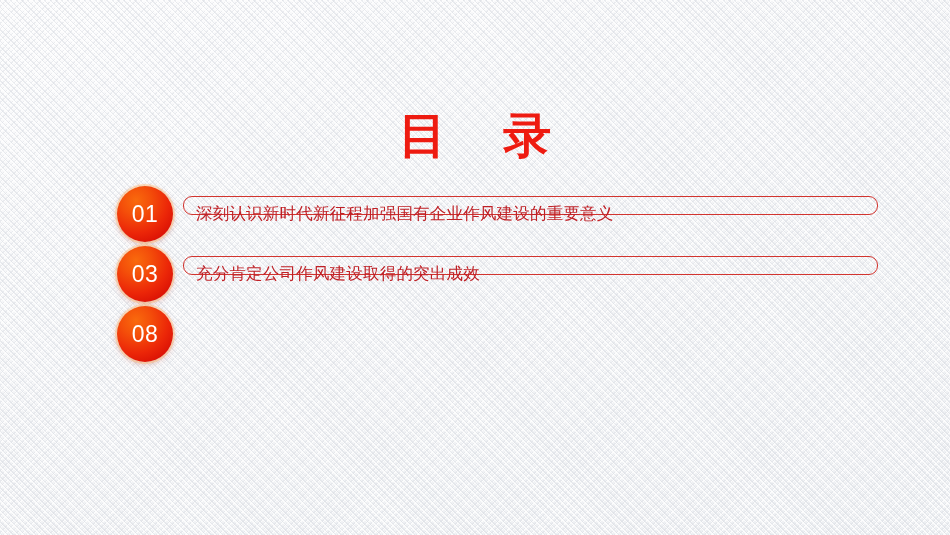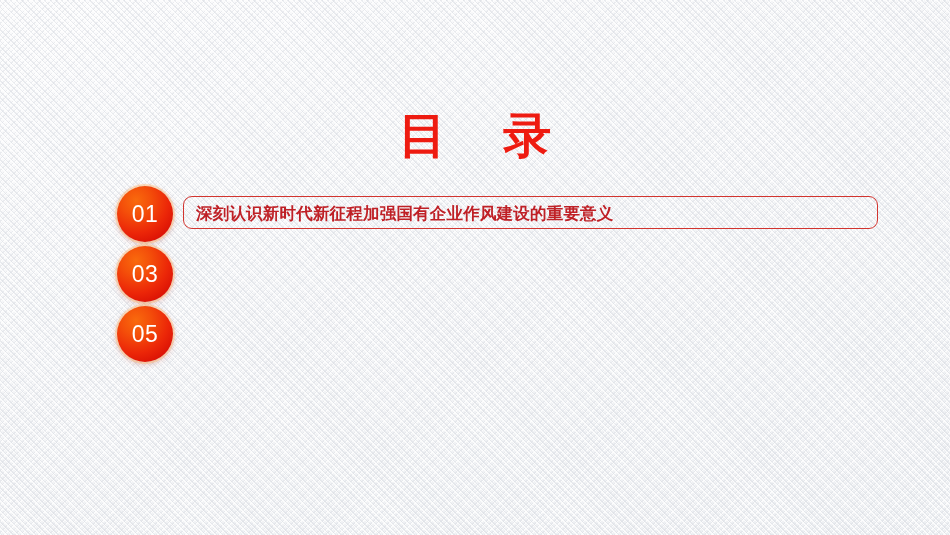--- a/index.html
+++ b/index.html
@@ -82,27 +82,26 @@
     font-weight: normal;
     letter-spacing: 0.5px;
     z-index: 3;
   }
 
   .pill {
     position: absolute;
     left: 167px;
     top: 10px;
     width: 695px;
-    height: 33px;
+    height: 19px;
     box-sizing: border-box;
     border: 1.3px solid #d2342f;
     border-radius: 9px;
     background: transparent;
     z-index: 2;
-    font-weight: bold;
   }
 
   .pill-label {
     position: absolute;
     left: 12px;
     top: 0;
     right: 10px;
     height: 33px;
     line-height: 33px;
     font-size: 16.5px;
@@ -123,20 +122,23 @@
 
     <div class="item-row">
       <div class="badge">01</div>
       <div class="pill">
         <div class="pill-label">深刻认识新时代新征程加强国有企业作风建设的重要意义</div>
       </div>
     </div>
 
     <div class="item-row">
       <div class="badge">03</div>
+      <div class="pill">
+        <div class="pill-label">充分肯定公司作风建设取得的突出成效</div>
+      </div>
     </div>
 
     <div class="item-row">
-      <div class="badge">05</div>
+      <div class="badge">08</div>
     </div>
 
   </div>
 </div>
 
 </body></html>

